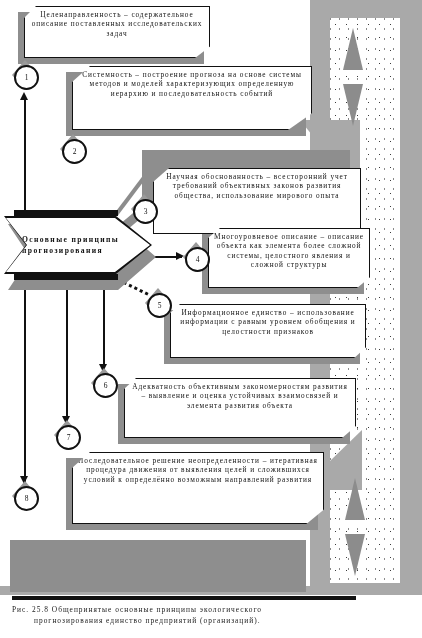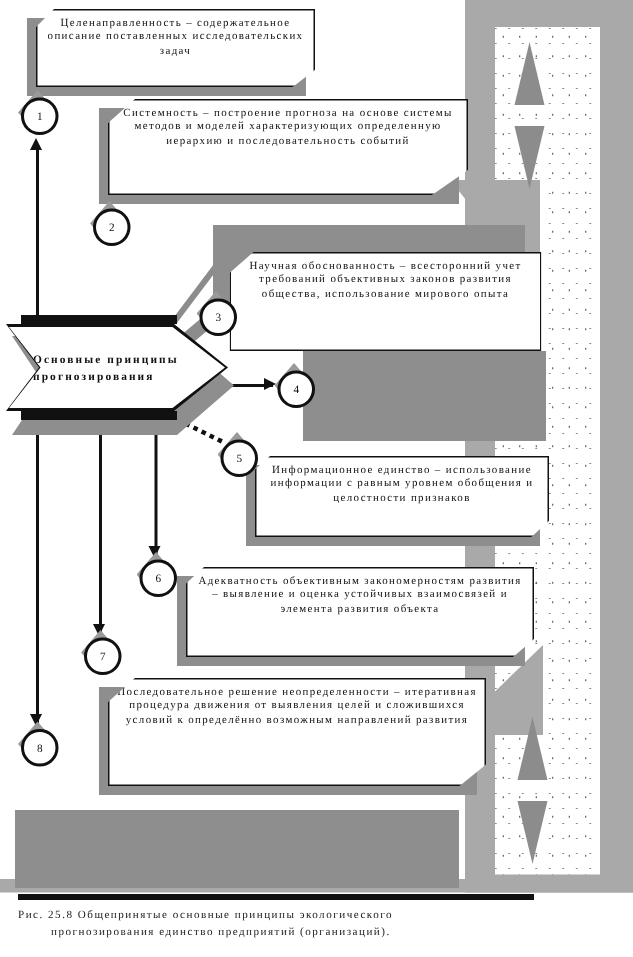--- a/index.html
+++ b/index.html
@@ -237,20 +237,23 @@
   <div class="box" id="b2">
     <span class="t">Системность – построение прогноза на основе системы методов и моделей характеризующих определенную иерархию и последовательность событий</span>
   </div>
 
   <div class="shadow" id="b3s"></div>
   <div class="box" id="b3">
     <span class="t">Научная обоснованность – всесторонний учет требований объективных законов развития общества, использование мирового опыта</span>
   </div>
 
   <div class="shadow" id="b4s"></div>
+  <div class="box" id="b4">
+    <span class="t">Многоуровневое описание – описание объекта как элемента более сложной системы, целостного явления и сложной структуры</span>
+  </div>
 
   <div class="shadow" id="b5s"></div>
   <div class="box" id="b5">
     <span class="t">Информационное единство – использование информации с равным уровнем обобщения и целостности признаков</span>
   </div>
 
   <div class="shadow" id="b6s"></div>
   <div class="box" id="b6">
     <span class="t">Адекватность объективным закономерностям развития – выявление и оценка устойчивых взаимосвязей и элемента развития объекта</span>
   </div>

